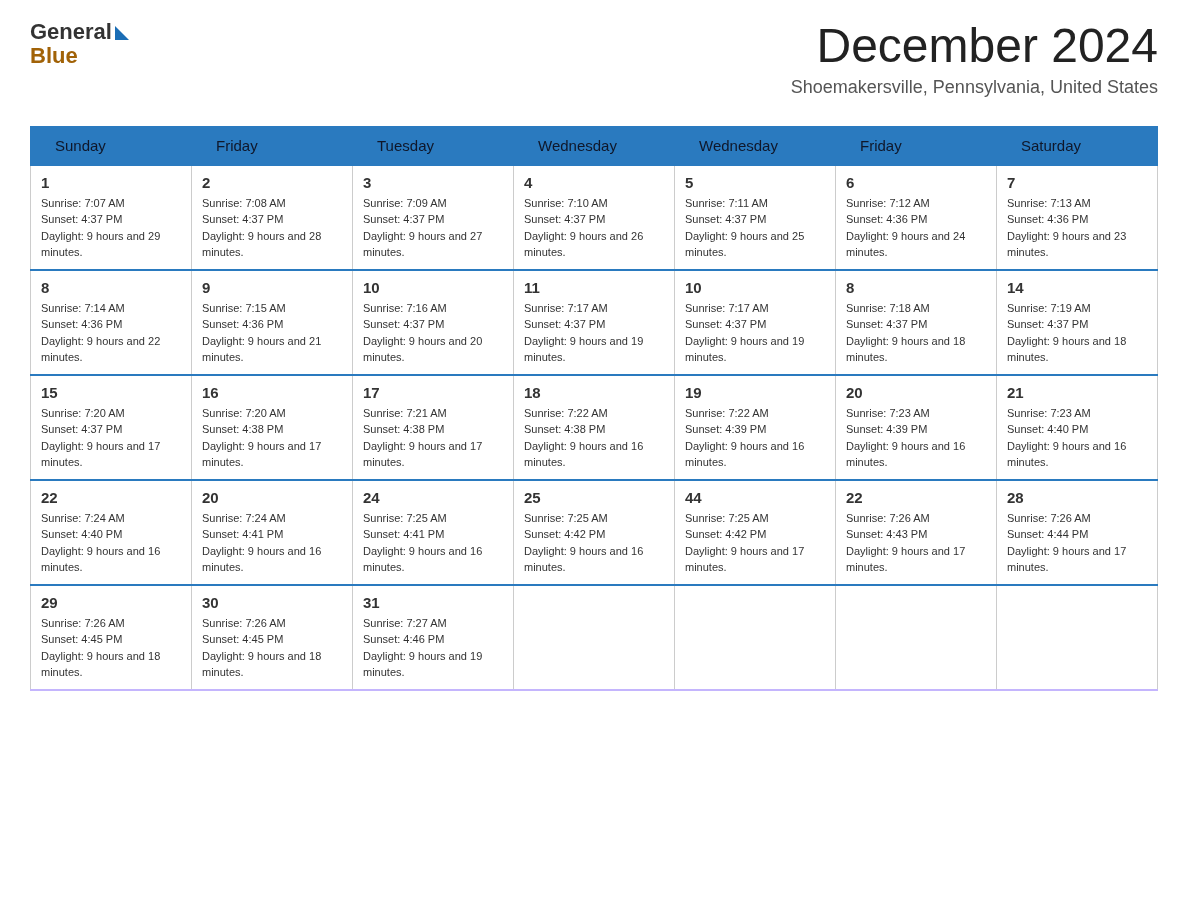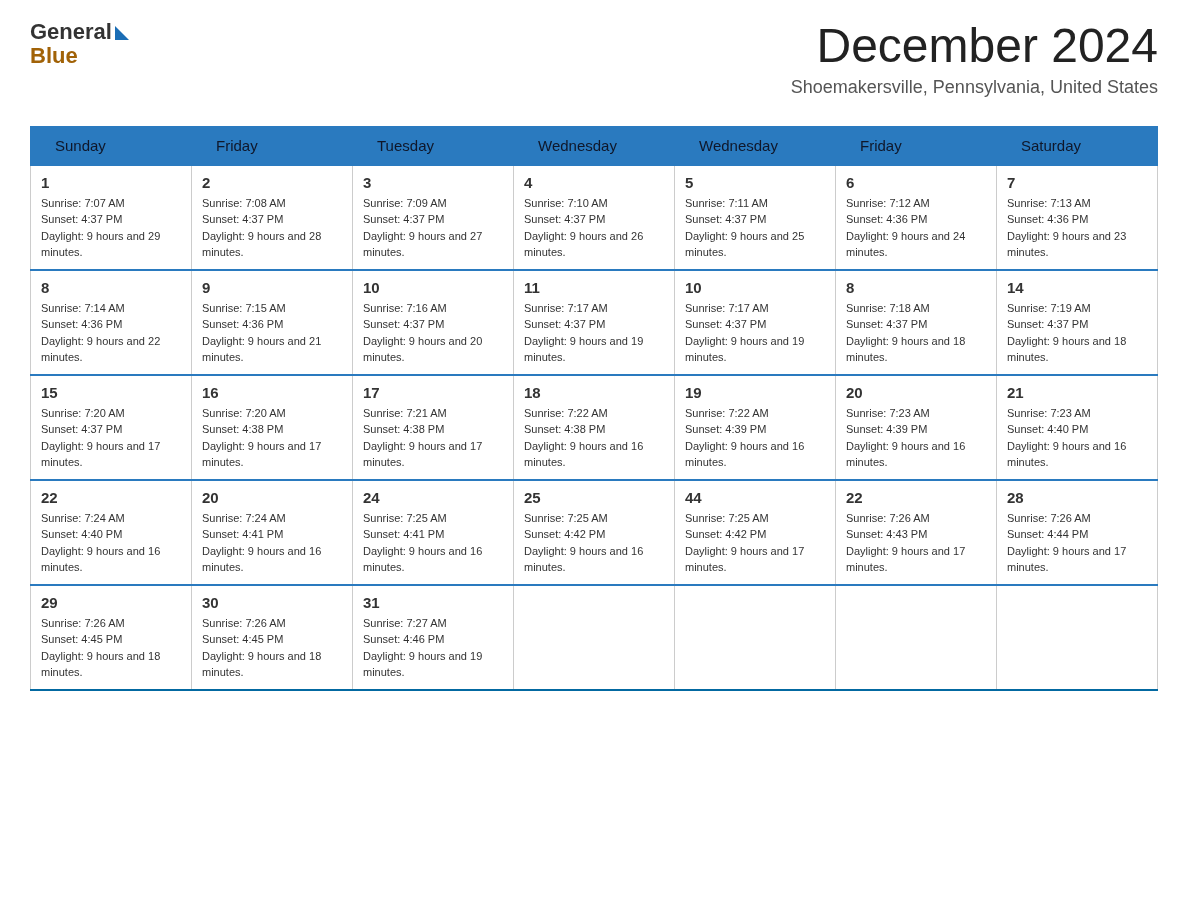--- a/index.html
+++ b/index.html
@@ -68,21 +68,21 @@
       vertical-align: top;
       padding: 8px 10px;
       border: 1px solid #ccc;
       width: calc(100% / 7);
       min-height: 90px;
       font-size: 13px;
       color: #333;
       background: #fff;
     }
     tbody tr:last-child td {
-      border-bottom: 2px solid #0369a1;
+      border-bottom: 2px solid #c4b5fd;
     }
     tbody tr td {
       border-top: 2px solid #2a7abf;
     }
     .day-number {
       font-size: 15px;
       font-weight: bold;
       margin-bottom: 4px;
       display: block;
     }

